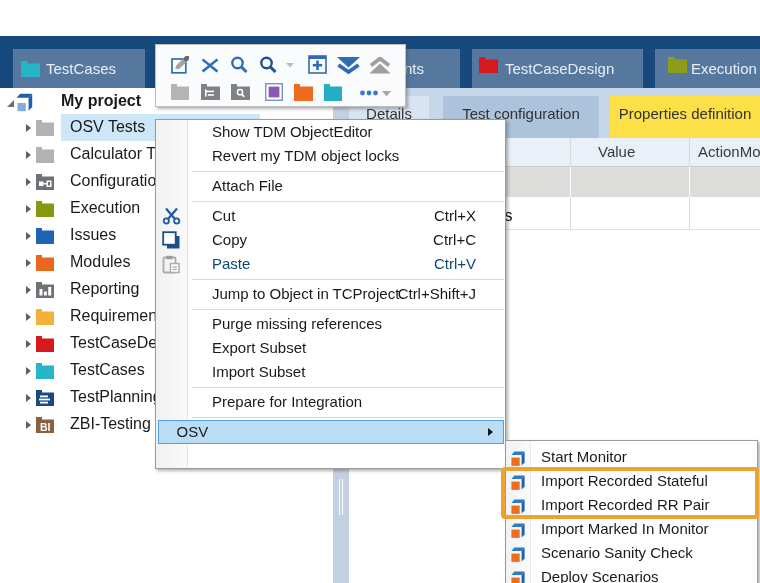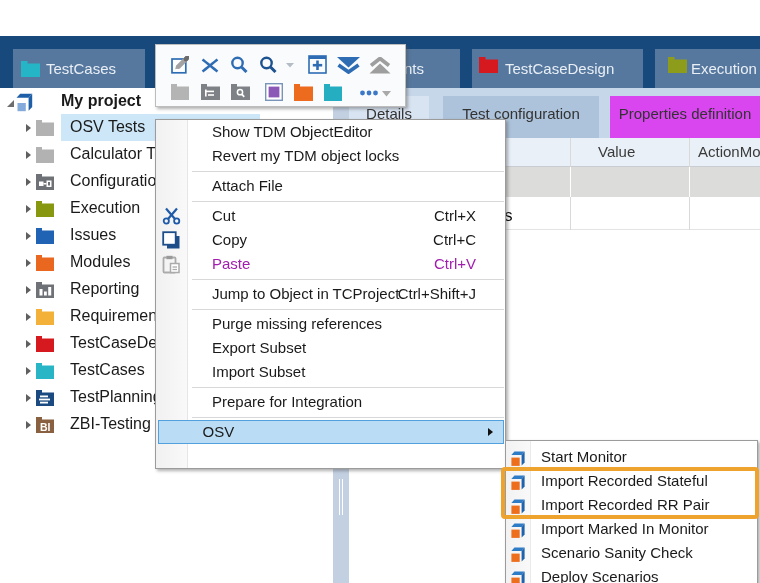--- a/index.html
+++ b/index.html
@@ -55,23 +55,23 @@
   z-index:6; font-size:15px; color:#1A1A1A; }
 #menu .strip { position:absolute; left:0; top:0; width:32px; height:348px;
   background:linear-gradient(to right,#F1F1F2,#F9F9FA); border-right:1px solid #E6E6E8; }
 .mi { position:relative; height:24px; line-height:24px; padding-left:56px;
   white-space:nowrap; }
 .mi .sc { position:absolute; right:29px; top:0; }
 .mi .arr { position:absolute; right:12px; top:7px; width:0; height:0;
   border-left:5px solid #111; border-top:4.5px solid transparent;
   border-bottom:4.5px solid transparent; }
 .msep { height:0; border-top:1px solid #D8D8D8; margin:2.5px 1px 2.5px 36px; }
-.mi.dis { color:#a21caf; }
+.mi.dis { color:#0c4a6e; }
 .mi.hl { background:#BADCF5; border:1px solid #54A0DC; margin:0 1.5px;
-  height:24px; line-height:22px; padding-left:44px; }
+  height:24px; line-height:22px; padding-left:18px; }
 .micon { position:absolute; left:5px; top:3px; }
 
 
 #smenu { left:505px; top:404px; width:253px; height:173px; background:#fff;
   border:1px solid #9B9B9B; box-shadow:2px 2px 3px rgba(80,80,80,0.45);
   z-index:7; font-size:15px; color:#1A1A1A; padding-top:4px; }
 #smenu .strip { position:absolute; left:0; top:0; width:25px; height:172px;
   background:linear-gradient(to right,#F2F2F3,#F9F9FA); border-right:1px solid #EAEAEA; }
 .si { position:relative; height:24px; line-height:24px; padding-left:35px;
   white-space:nowrap; }
@@ -104,21 +104,21 @@
   <div class="toptab" style="left:655px; width:105px;">
     <svg class="abs" style="left:13px; top:8px;" width="19" height="16" viewBox="0 0 19 16">
         <polygon points="0,16 0,0 6.5,0 6.5,2.6 19,2.6 19,16" fill="#8E9C1B"></polygon>
       </svg>
     <span class="lbl" style="margin-left:36px;">Execution</span>
   </div>
 
   <div class="abs" id="band"></div>
   <div class="subtab" style="left:349px; width:80px; background:#D9E4F2;">Details</div>
   <div class="subtab" style="left:443px; width:156px; background:#ACC3DB;">Test configuration</div>
-  <div class="subtab" style="left:610px; width:150px; background:#d946ef;">Properties definition</div>
+  <div class="subtab" style="left:610px; width:150px; background:#fde047;">Properties definition</div>
 
   <div class="abs" id="thead">
     <div class="h" style="left:249px;">Value</div>
     <div class="h" style="left:349px;">ActionMode</div>
   </div>
   <div class="abs" id="grow"></div>
   <div class="abs" id="wrow">
       <span style="position:absolute;left:151px;top:10px;font-size:16px;">ts</span>
     </div>
   <div class="vline" style="left:570px; top:102px; height:29px;"></div>

